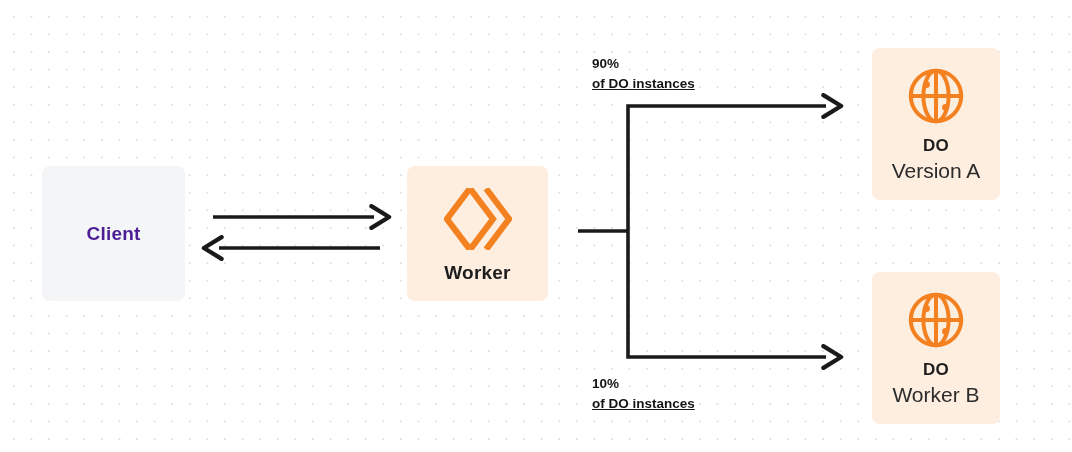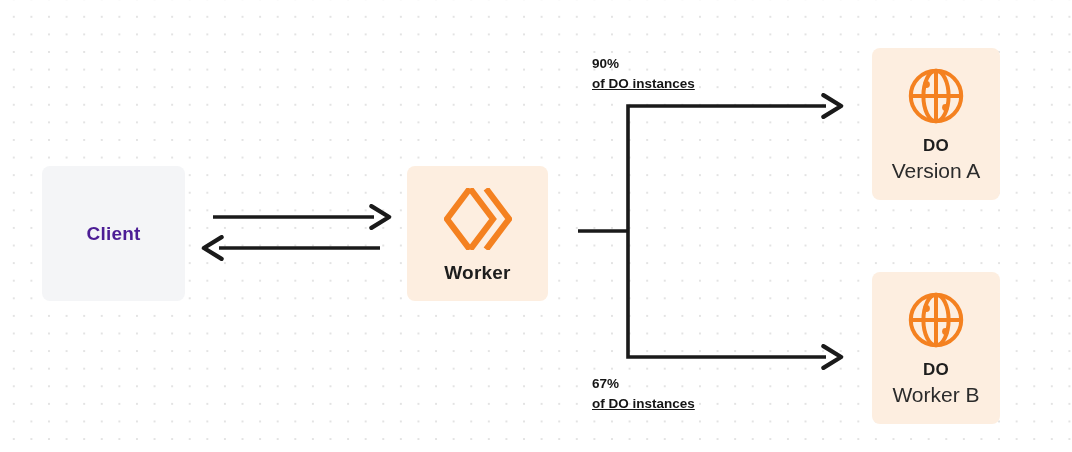--- a/index.html
+++ b/index.html
@@ -210,17 +210,17 @@
     <span class="do-title">DO</span>
     <span class="do-sub">Worker B</span>
   </div>
 
   <div class="edge-label" id="label-90">
     <span class="pct">90%</span>
     <span class="sub">of DO instances</span>
   </div>
 
   <div class="edge-label" id="label-10">
-    <span class="pct">67%</span>
+    <span class="pct">10%</span>
     <span class="sub">of DO instances</span>
   </div>
 
 </div>
 
 </body></html>

